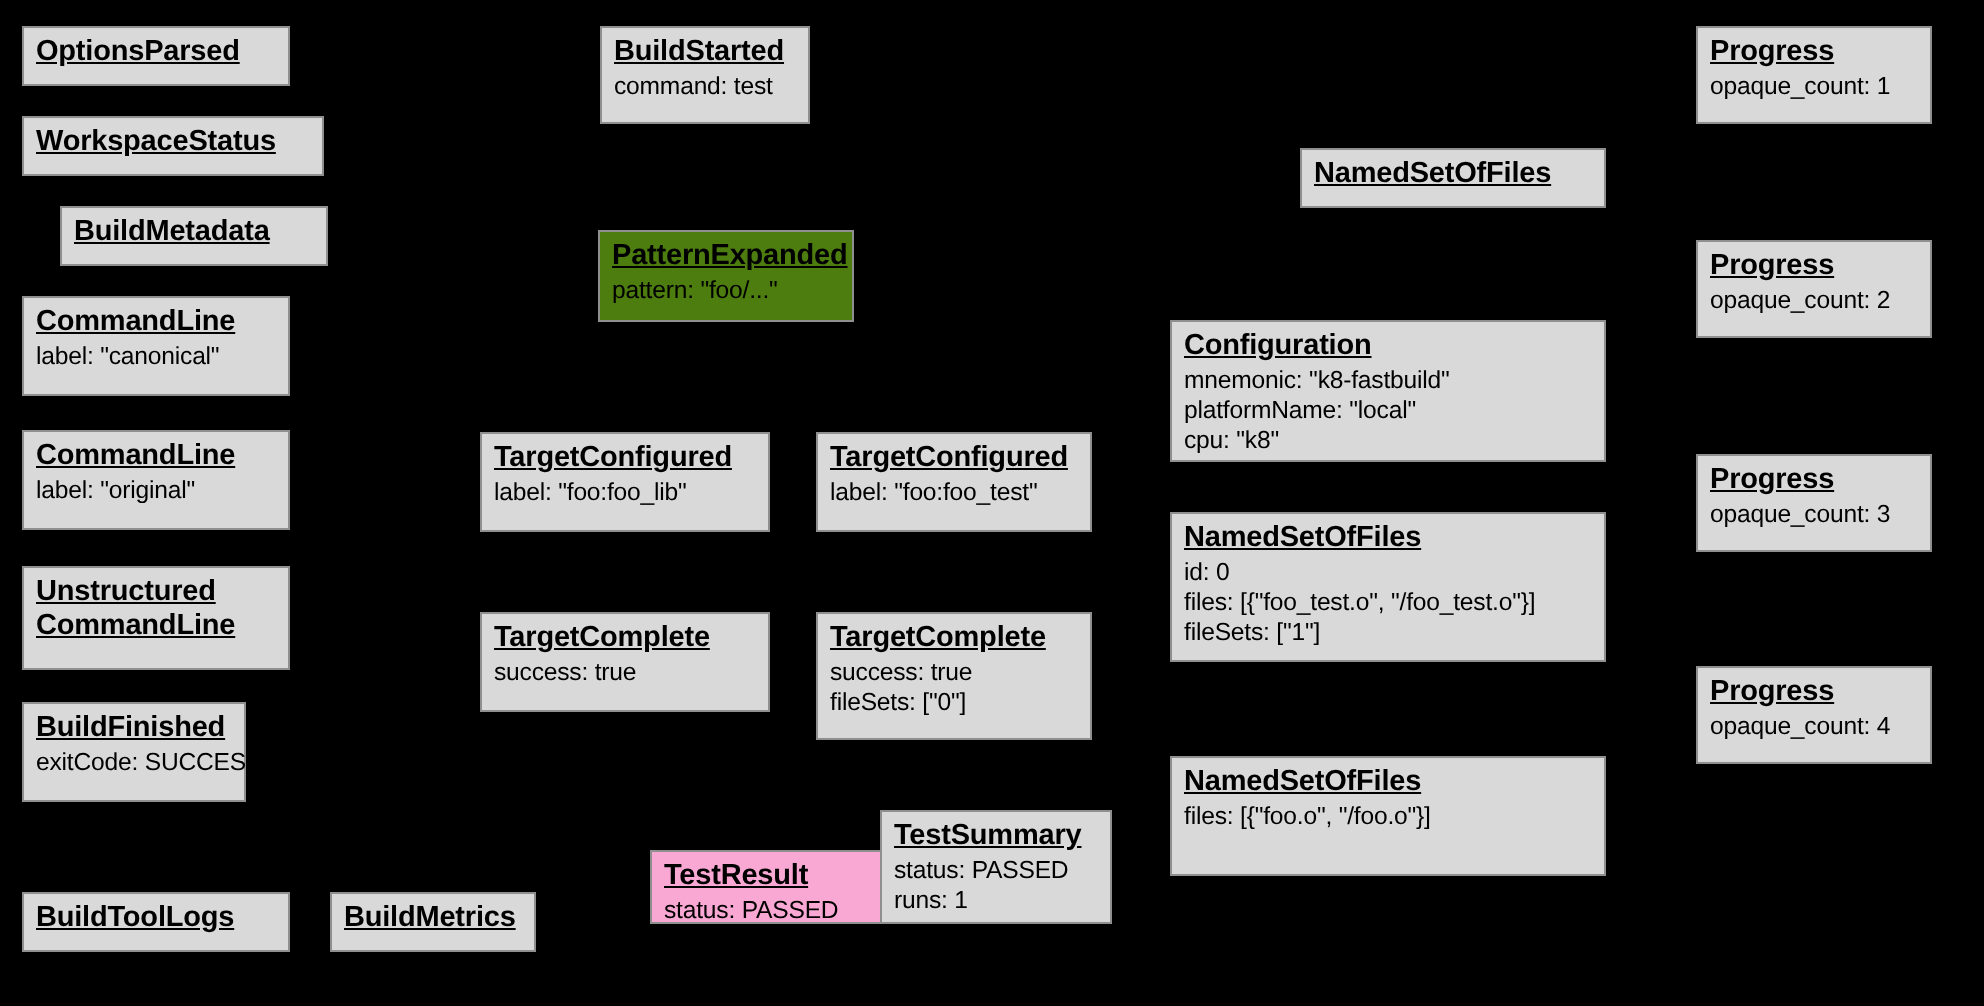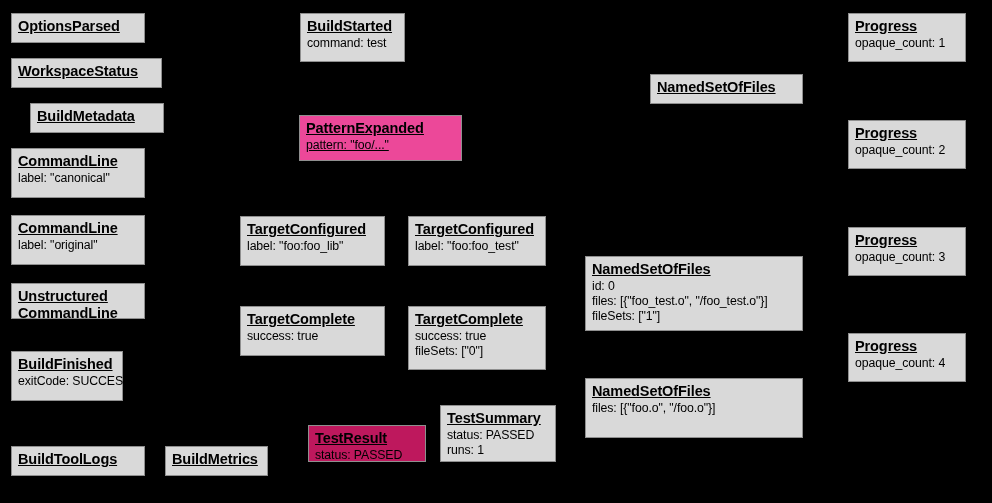--- a/index.html
+++ b/index.html
@@ -64,21 +64,21 @@
       <span class="node-fields">
         <span class="node-field">label: "canonical"</span>
       </span>
     </div>
     <div class="node" style="left: 11px; top: 215px; width: 134px; height: 50px; background: rgb(217, 217, 217); border-color: rgb(143, 143, 143); color: rgb(0, 0, 0);">
       <span class="node-title">CommandLine</span>
       <span class="node-fields">
         <span class="node-field">label: "original"</span>
       </span>
     </div>
-    <div class="node" style="left: 11px; top: 283px; width: 134px; height: 36px; background: rgb(217, 217, 217); border-color: rgb(143, 143, 143); color: rgb(0, 0, 0);">
+    <div class="node" style="left: 11px; top: 283px; width: 134px; height: 52px; background: rgb(217, 217, 217); border-color: rgb(143, 143, 143); color: rgb(0, 0, 0);">
       <span class="node-title">Unstructured
 CommandLine</span>
     </div>
     <div class="node" style="left: 11px; top: 351px; width: 112px; height: 50px; background: rgb(217, 217, 217); border-color: rgb(143, 143, 143); color: rgb(0, 0, 0);">
       <span class="node-title">BuildFinished</span>
       <span class="node-fields">
         <span class="node-field">exitCode: SUCCESS</span>
       </span>
     </div>
     <div class="node" style="left: 11px; top: 446px; width: 134px; height: 30px; background: rgb(217, 217, 217); border-color: rgb(143, 143, 143); color: rgb(0, 0, 0);">
@@ -86,21 +86,21 @@
     </div>
     <div class="node" style="left: 300px; top: 13px; width: 105px; height: 49px; background: rgb(217, 217, 217); border-color: rgb(143, 143, 143); color: rgb(0, 0, 0);">
       <span class="node-title">BuildStarted</span>
       <span class="node-fields">
         <span class="node-field">command: test</span>
       </span>
     </div>
     <div class="node" style="left: 165px; top: 446px; width: 103px; height: 30px; background: rgb(217, 217, 217); border-color: rgb(143, 143, 143); color: rgb(0, 0, 0);">
       <span class="node-title">BuildMetrics</span>
     </div>
-    <div class="node" style="left: 299px; top: 115px; width: 163px; height: 46px; background: #ec4899; border-color: rgb(143, 143, 143); color: rgb(0, 0, 0); text-decoration: underline;">
+    <div class="node" style="left: 299px; top: 115px; width: 128px; height: 46px; background: #4d7c0f; border-color: rgb(143, 143, 143); color: rgb(0, 0, 0);">
       <span class="node-title">PatternExpanded</span>
       <span class="node-fields">
         <span class="node-field">pattern: "foo/..."</span>
       </span>
     </div>
     <div class="node" style="left: 240px; top: 216px; width: 145px; height: 50px; background: rgb(217, 217, 217); border-color: rgb(143, 143, 143); color: rgb(0, 0, 0);">
       <span class="node-title">TargetConfigured</span>
       <span class="node-fields">
         <span class="node-field">label: "foo:foo_lib"</span>
       </span>
@@ -117,35 +117,43 @@
         <span class="node-field">success: true</span>
       </span>
     </div>
     <div class="node" style="left: 408px; top: 306px; width: 138px; height: 64px; background: rgb(217, 217, 217); border-color: rgb(143, 143, 143); color: rgb(0, 0, 0);">
       <span class="node-title">TargetComplete</span>
       <span class="node-fields">
         <span class="node-field">success: true</span>
         <span class="node-field">fileSets: ["0"]</span>
       </span>
     </div>
-    <div class="node" style="left: 308px; top: 425px; width: 118px; height: 37px; background: #be185d; border-color: rgb(143, 143, 143); color: rgb(0, 0, 0);">
+    <div class="node" style="left: 325px; top: 425px; width: 118px; height: 37px; background: #f9a8d4; border-color: rgb(143, 143, 143); color: rgb(0, 0, 0);">
       <span class="node-title">TestResult</span>
       <span class="node-fields">
         <span class="node-field">status: PASSED</span>
       </span>
     </div>
     <div class="node" style="left: 440px; top: 405px; width: 116px; height: 57px; background: rgb(217, 217, 217); border-color: rgb(143, 143, 143); color: rgb(0, 0, 0);">
       <span class="node-title">TestSummary</span>
       <span class="node-fields">
         <span class="node-field">status: PASSED</span>
         <span class="node-field">runs: 1</span>
       </span>
     </div>
     <div class="node" style="left: 650px; top: 74px; width: 153px; height: 30px; background: rgb(217, 217, 217); border-color: rgb(143, 143, 143); color: rgb(0, 0, 0);">
       <span class="node-title">NamedSetOfFiles</span>
+    </div>
+    <div class="node" style="left: 585px; top: 160px; width: 218px; height: 71px; background: rgb(217, 217, 217); border-color: rgb(143, 143, 143); color: rgb(0, 0, 0);">
+      <span class="node-title">Configuration</span>
+      <span class="node-fields">
+        <span class="node-field">mnemonic: "k8-fastbuild"</span>
+        <span class="node-field">platformName: "local"</span>
+        <span class="node-field">cpu: "k8"</span>
+      </span>
     </div>
     <div class="node" style="left: 585px; top: 256px; width: 218px; height: 75px; background: rgb(217, 217, 217); border-color: rgb(143, 143, 143); color: rgb(0, 0, 0);">
       <span class="node-title">NamedSetOfFiles</span>
       <span class="node-fields">
         <span class="node-field">id: 0</span>
         <span class="node-field">files: [{"foo_test.o", "/foo_test.o"}]</span>
         <span class="node-field">fileSets: ["1"]</span>
       </span>
     </div>
     <div class="node" style="left: 585px; top: 378px; width: 218px; height: 60px; background: rgb(217, 217, 217); border-color: rgb(143, 143, 143); color: rgb(0, 0, 0);">

